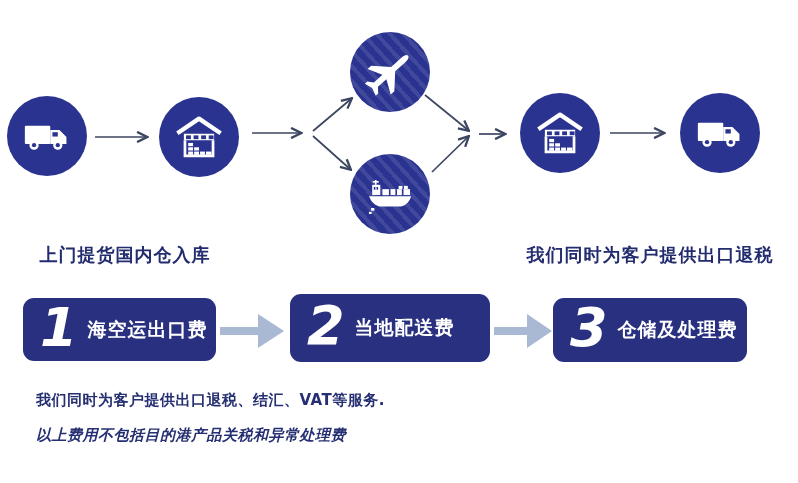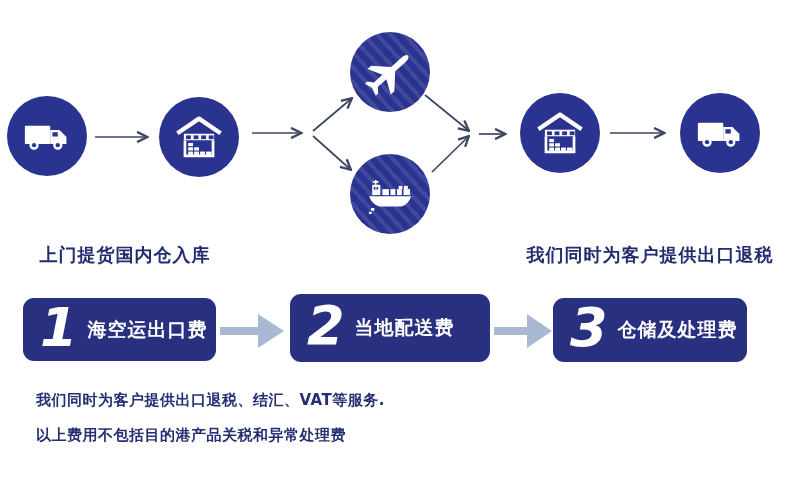--- a/index.html
+++ b/index.html
@@ -182,15 +182,15 @@
   <div class="fee-box" style="left:290px;top:294px;width:200px;height:68px;">
     <span class="fee-num">2</span>
     <span class="fee-label">当地配送费</span>
   </div>
   <div class="fee-box" style="left:553px;top:298px;width:194px;height:64px;">
     <span class="fee-num">3</span>
     <span class="fee-label">仓储及处理费</span>
   </div>
 
   <p class="note" style="top:383px;">我们同时为客户提供出口退税、结汇、VAT等服务.</p>
-  <p class="note" style="top:418px;">以上费用不包括目的港产品关税和异常处理费</p>
+  <p class="note" style="top:418px;font-style:italic;">以上费用不包括目的港产品关税和异常处理费</p>
 
 </div>
 
 </body></html>

